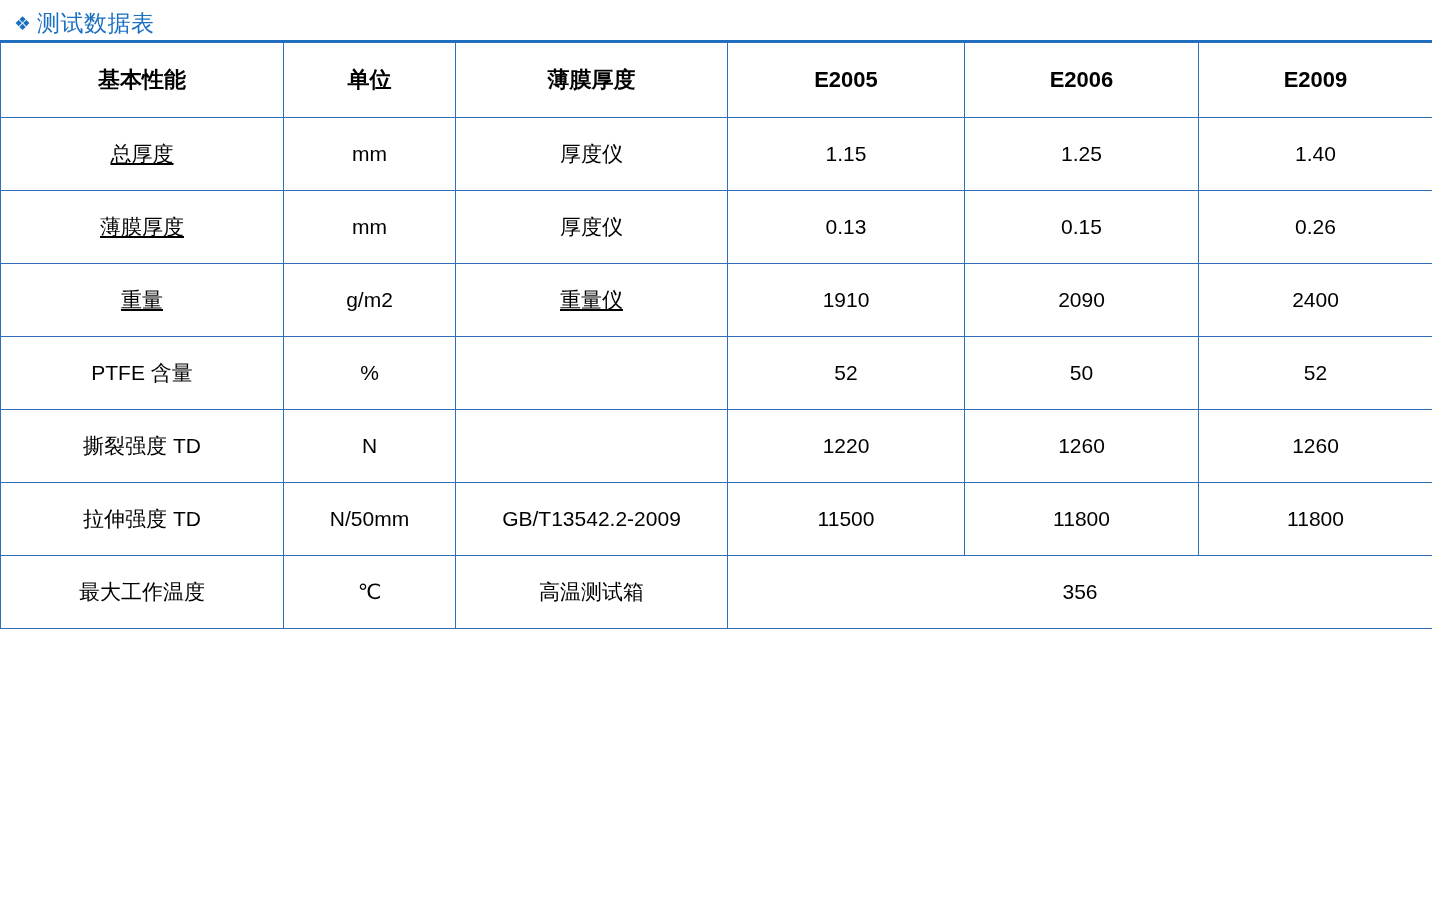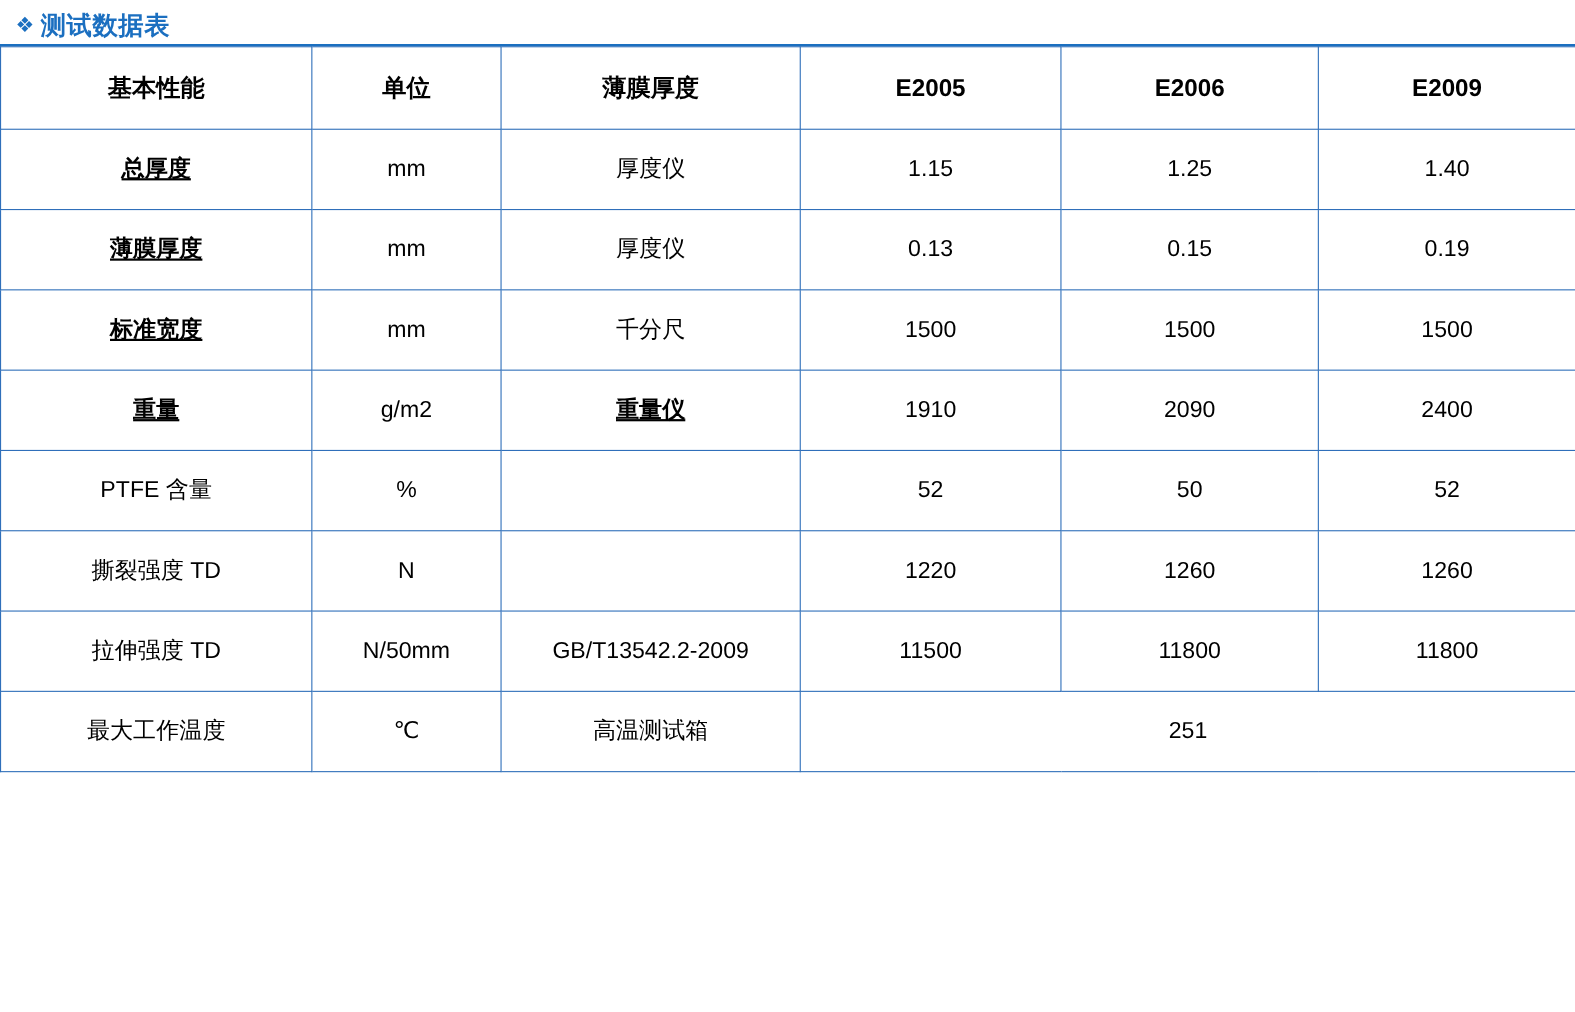--- a/index.html
+++ b/index.html
@@ -29,21 +29,21 @@
     box-sizing: border-box;
   }
   .title-marker {
     color: #1b6fc0;
     font-size: 19px;
     line-height: 1;
   }
   .title-text {
     color: #1b6fc0;
     font-size: 23px;
-    font-weight: bold;
+    font-weight: normal;
     letter-spacing: 0.5px;
   }
   .title-rule {
     height: 2px;
     background: #1b6fc0;
     width: 100%;
     margin: 0;
   }
   table.data-table {
     width: 1432px;
@@ -68,21 +68,20 @@
     font-size: 21px;
   }
   table.data-table thead th {
     font-weight: bold;
     font-size: 22px;
     height: 74px;
   }
   td.underline-cell > span,
   th.underline-cell > span {
     text-decoration: underline;
-    font-weight: bold;
   }
   .cell-inner {
     display: block;
     line-height: 1.2;
   }
 </style>
 </head>
 <body>
 
 <div class="page">
@@ -155,41 +154,21 @@
         <td>
             <span class="cell-inner">厚度仪</span>
           </td>
         <td>
             <span class="cell-inner">0.13</span>
           </td>
         <td>
             <span class="cell-inner">0.15</span>
           </td>
         <td>
-            <span class="cell-inner">0.19</span>
-          </td>
-      </tr>
-      <tr>
-        <td class="underline-cell">
-            <span class="cell-inner">标准宽度</span>
-          </td>
-        <td>
-            <span class="cell-inner">mm</span>
-          </td>
-        <td>
-            <span class="cell-inner">千分尺</span>
-          </td>
-        <td>
-            <span class="cell-inner">1500</span>
-          </td>
-        <td>
-            <span class="cell-inner">1500</span>
-          </td>
-        <td>
-            <span class="cell-inner">1500</span>
+            <span class="cell-inner">0.26</span>
           </td>
       </tr>
       <tr>
         <td class="underline-cell">
             <span class="cell-inner">重量</span>
           </td>
         <td>
             <span class="cell-inner">g/m2</span>
           </td>
         <td class="underline-cell">
@@ -269,19 +248,19 @@
         <td>
             <span class="cell-inner">最大工作温度</span>
           </td>
         <td>
             <span class="cell-inner">℃</span>
           </td>
         <td>
             <span class="cell-inner">高温测试箱</span>
           </td>
         <td colspan="3">
-            <span class="cell-inner">251</span>
+            <span class="cell-inner">356</span>
           </td>
       </tr>
     </tbody>
   </table>
 
 </div>
 
 </body></html>

